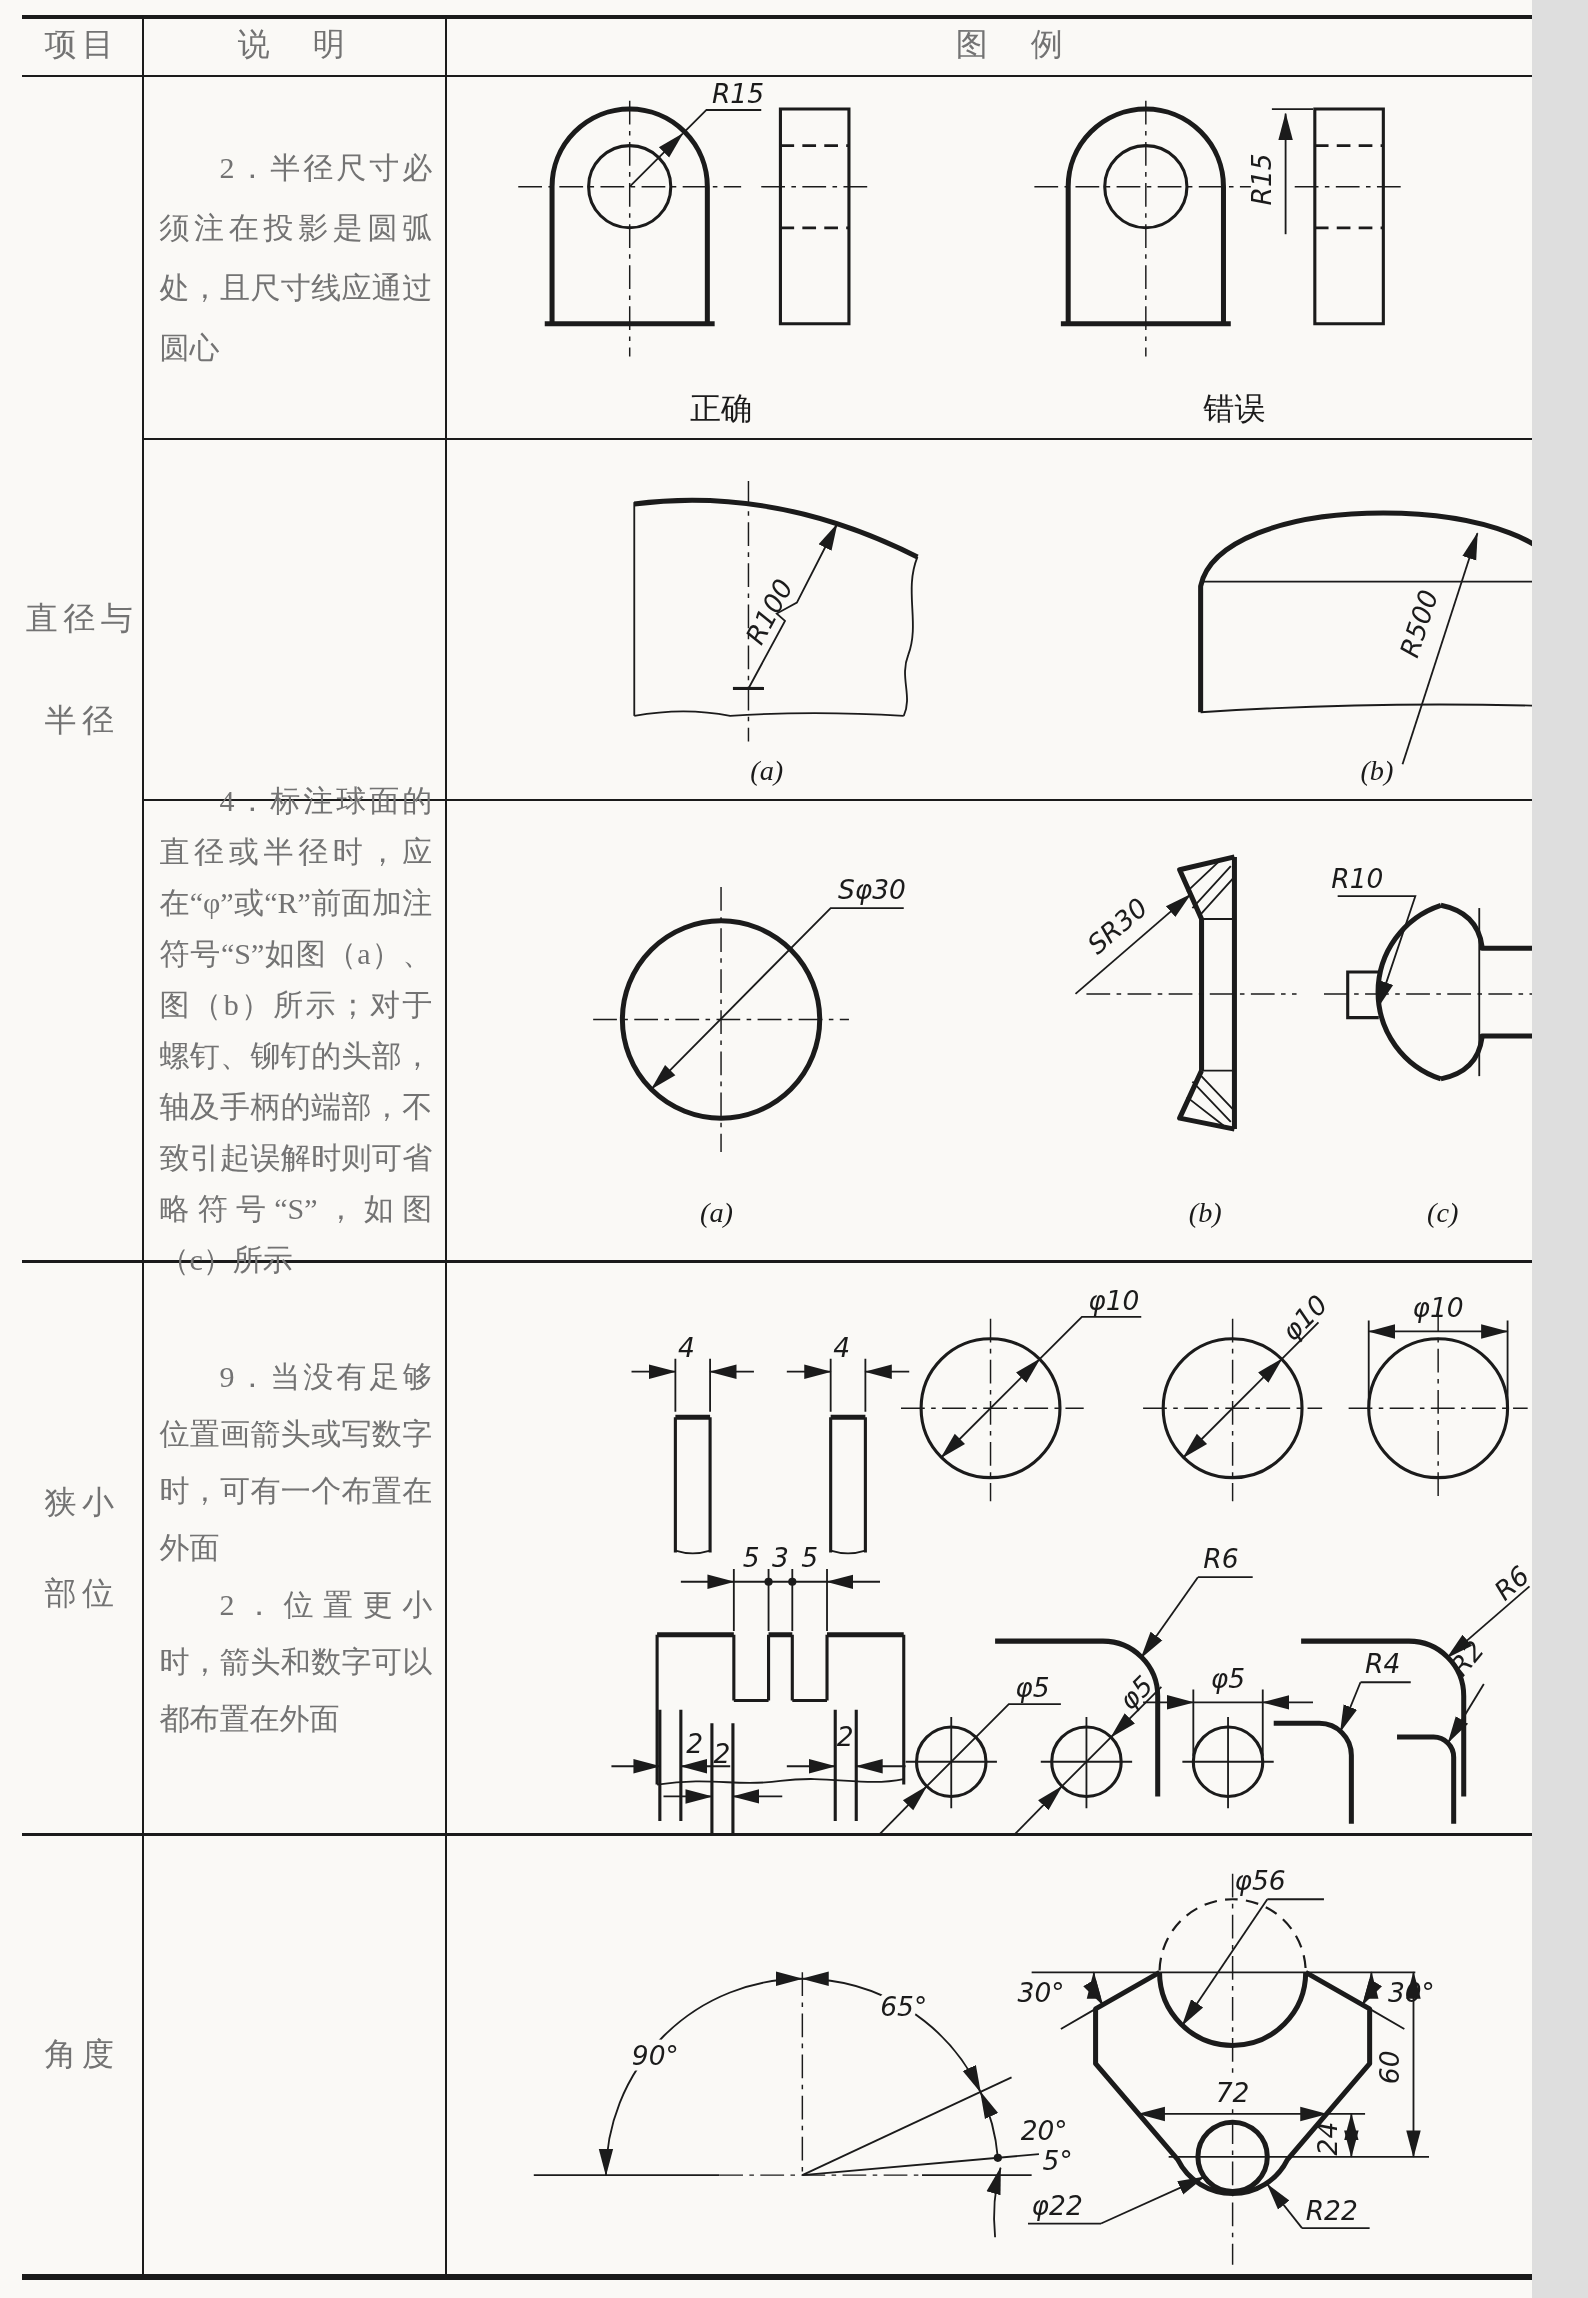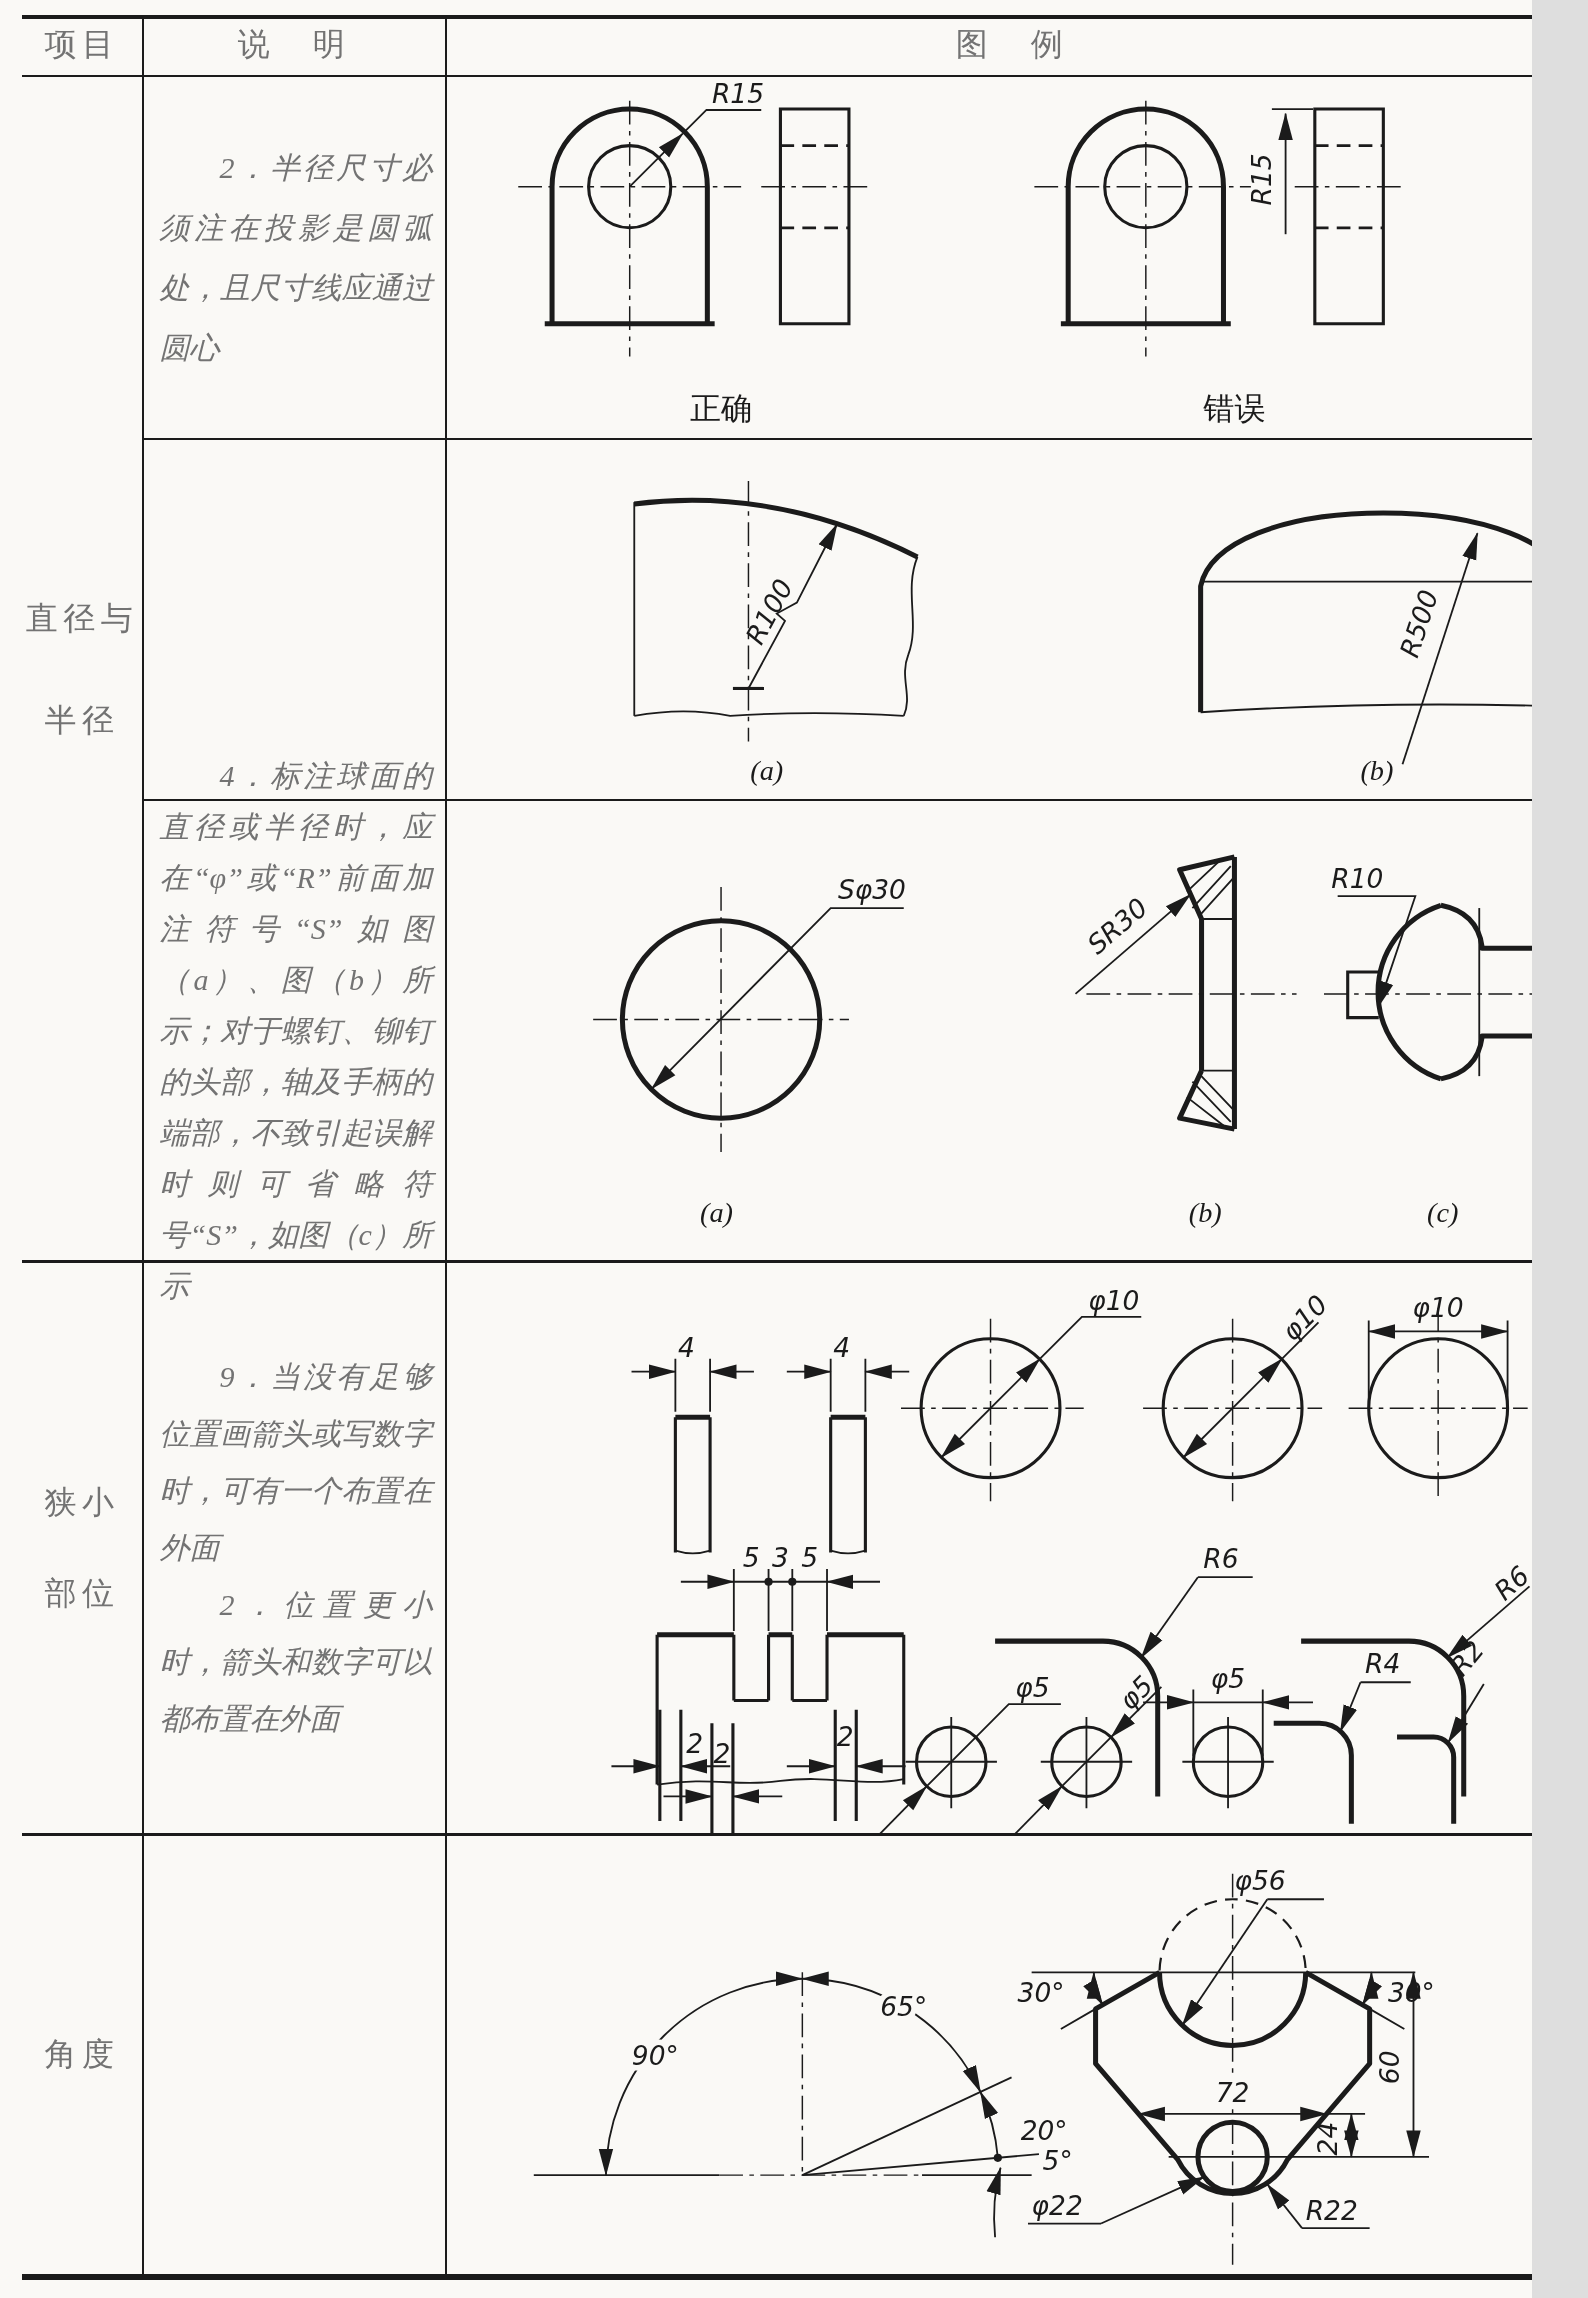--- a/index.html
+++ b/index.html
@@ -6,21 +6,21 @@
   .page{position:relative;width:1532px;height:2298px;background:#faf9f6;overflow:hidden;
         font-family:"Liberation Serif","DejaVu Serif",serif;color:#737373;}
   .hl,.vl{position:absolute;background:#1b1b1b;}
   .hdr{position:absolute;display:flex;align-items:center;justify-content:center;
        font-size:32px;letter-spacing:5.5px;}
   .itemlab{position:absolute;display:flex;flex-direction:column;align-items:center;
        justify-content:center;font-size:32px;letter-spacing:5.5px;}
   .itemlab span{display:block;text-align:right;}
   .lh112 span{line-height:102px;} .lh100 span{line-height:91px;}
   .notecell{position:absolute;display:flex;flex-direction:column;justify-content:center;
-       box-sizing:border-box;padding:0 12.8px 0 16.4px;font-style:italic;}
+       box-sizing:border-box;padding:0 12.8px 0 16.4px;}
   .notecell p{margin:0;text-indent:2em;text-align:justify;font-size:30px;}
   .lh66 p{line-height:60px;} .lh63 p{line-height:58px;} .lh56 p{line-height:51px;} .lh62 p{line-height:57px;}
   .figcell{position:absolute;}
   svg .s{stroke:#1b1b1b;fill:none;}
   svg .tk{stroke-width:5.5;stroke-linejoin:round;}
   svg .md{stroke-width:3.4;}
   svg .tn{stroke-width:2;}
   svg .cl{stroke-width:1.6;stroke-dasharray:26 7 5 7;}
   svg .dsh{stroke-width:3;stroke-dasharray:15 9;}
   svg .dshc{stroke-width:2.4;stroke-dasharray:14 9;}

